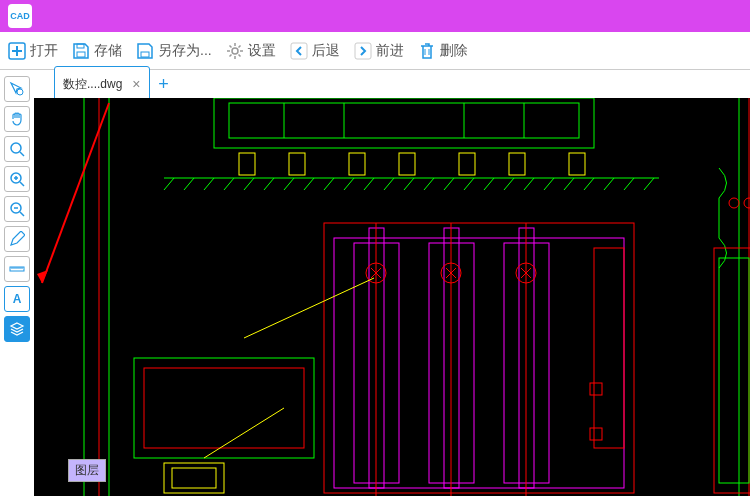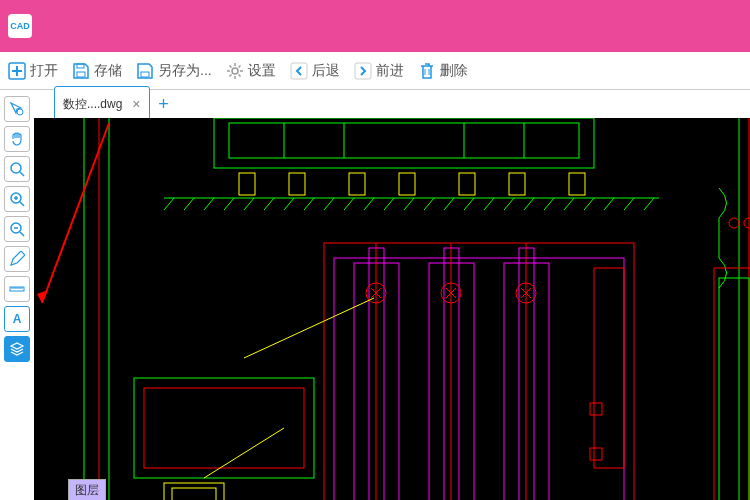--- a/index.html
+++ b/index.html
@@ -1,17 +1,17 @@
 <!DOCTYPE html>
 <html><head>
 <meta charset="utf-8">
 <style>
 *{margin:0;padding:0;box-sizing:border-box;font-family:"Microsoft YaHei",Arial,sans-serif}
 body{width:750px;height:500px;overflow:hidden;background:#fff}
-.titlebar{height:52px;background:#ec4899;color:#fff;display:flex;align-items:center;padding:0 8px;font-size:15px}
+.titlebar{height:32px;background:#d946ef;color:#fff;display:flex;align-items:center;padding:0 8px;font-size:15px}
 .titlebar .logo{width:24px;height:24px;background:#fff;border-radius:4px;margin-right:8px;display:flex;align-items:center;justify-content:center;color:#2196e3;font-size:9px;font-weight:bold}
 .toolbar{height:38px;background:#fff;border-bottom:1px solid #ccc;display:flex;align-items:center;padding:0 8px;gap:14px}
 .tbtn{display:flex;align-items:flex-start;gap:4px;font-size:14px;color:#555;cursor:pointer}
 .tbtn svg{width:18px;height:18px}
 .main{display:flex;height:426px}
 .sidebar{width:34px;background:#fff;display:flex;flex-direction:column;padding:6px 4px;gap:4px}
 .sbtn{width:26px;height:26px;border:1px solid #bbb;border-radius:3px;display:flex;align-items:center;justify-content:center;cursor:pointer;background:#fff}
 .sbtn.active{background:#2196e3;border-color:#2196e3}
 .sbtn svg{width:16px;height:16px}
 .sbtn.txt{color:#2196e3;font-size:12px;font-weight:bold;border:1px solid #2196e3}

